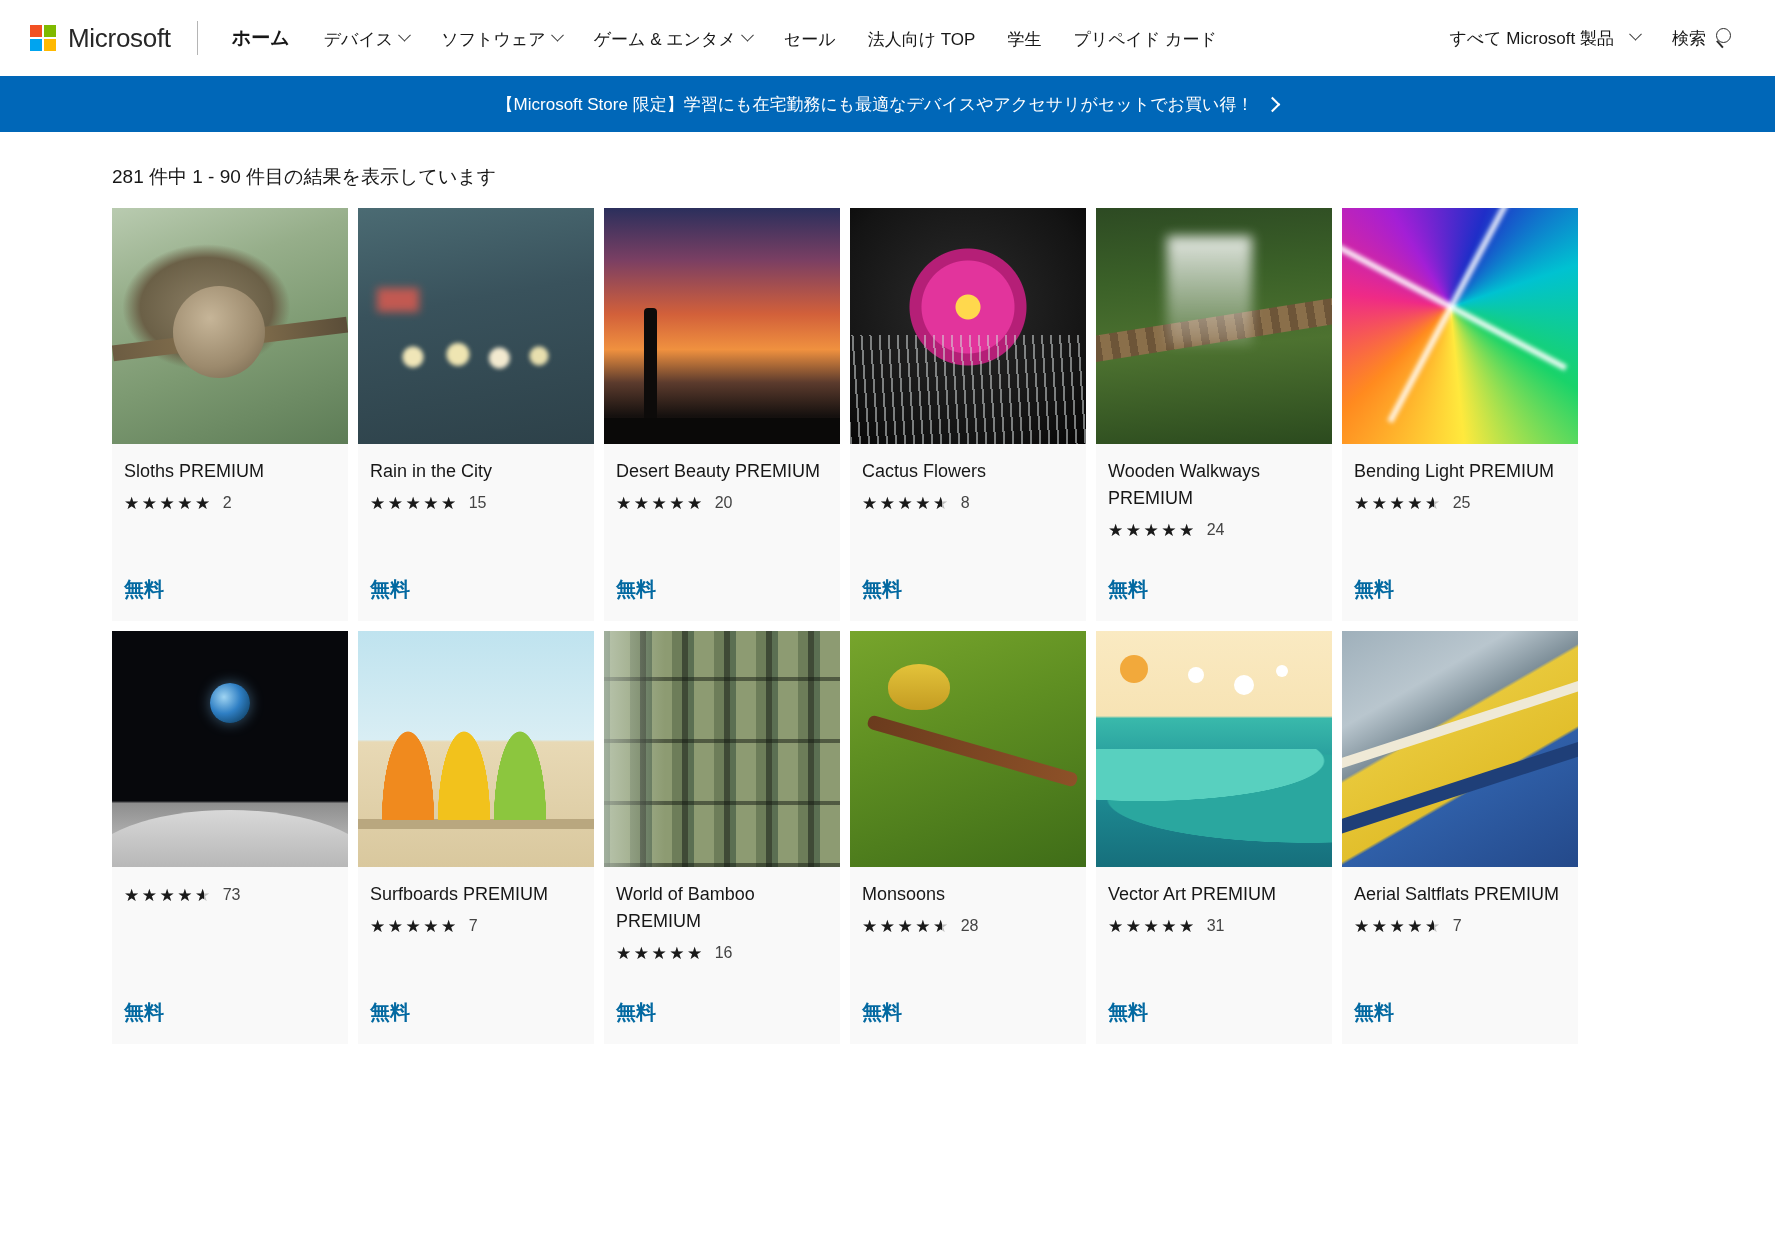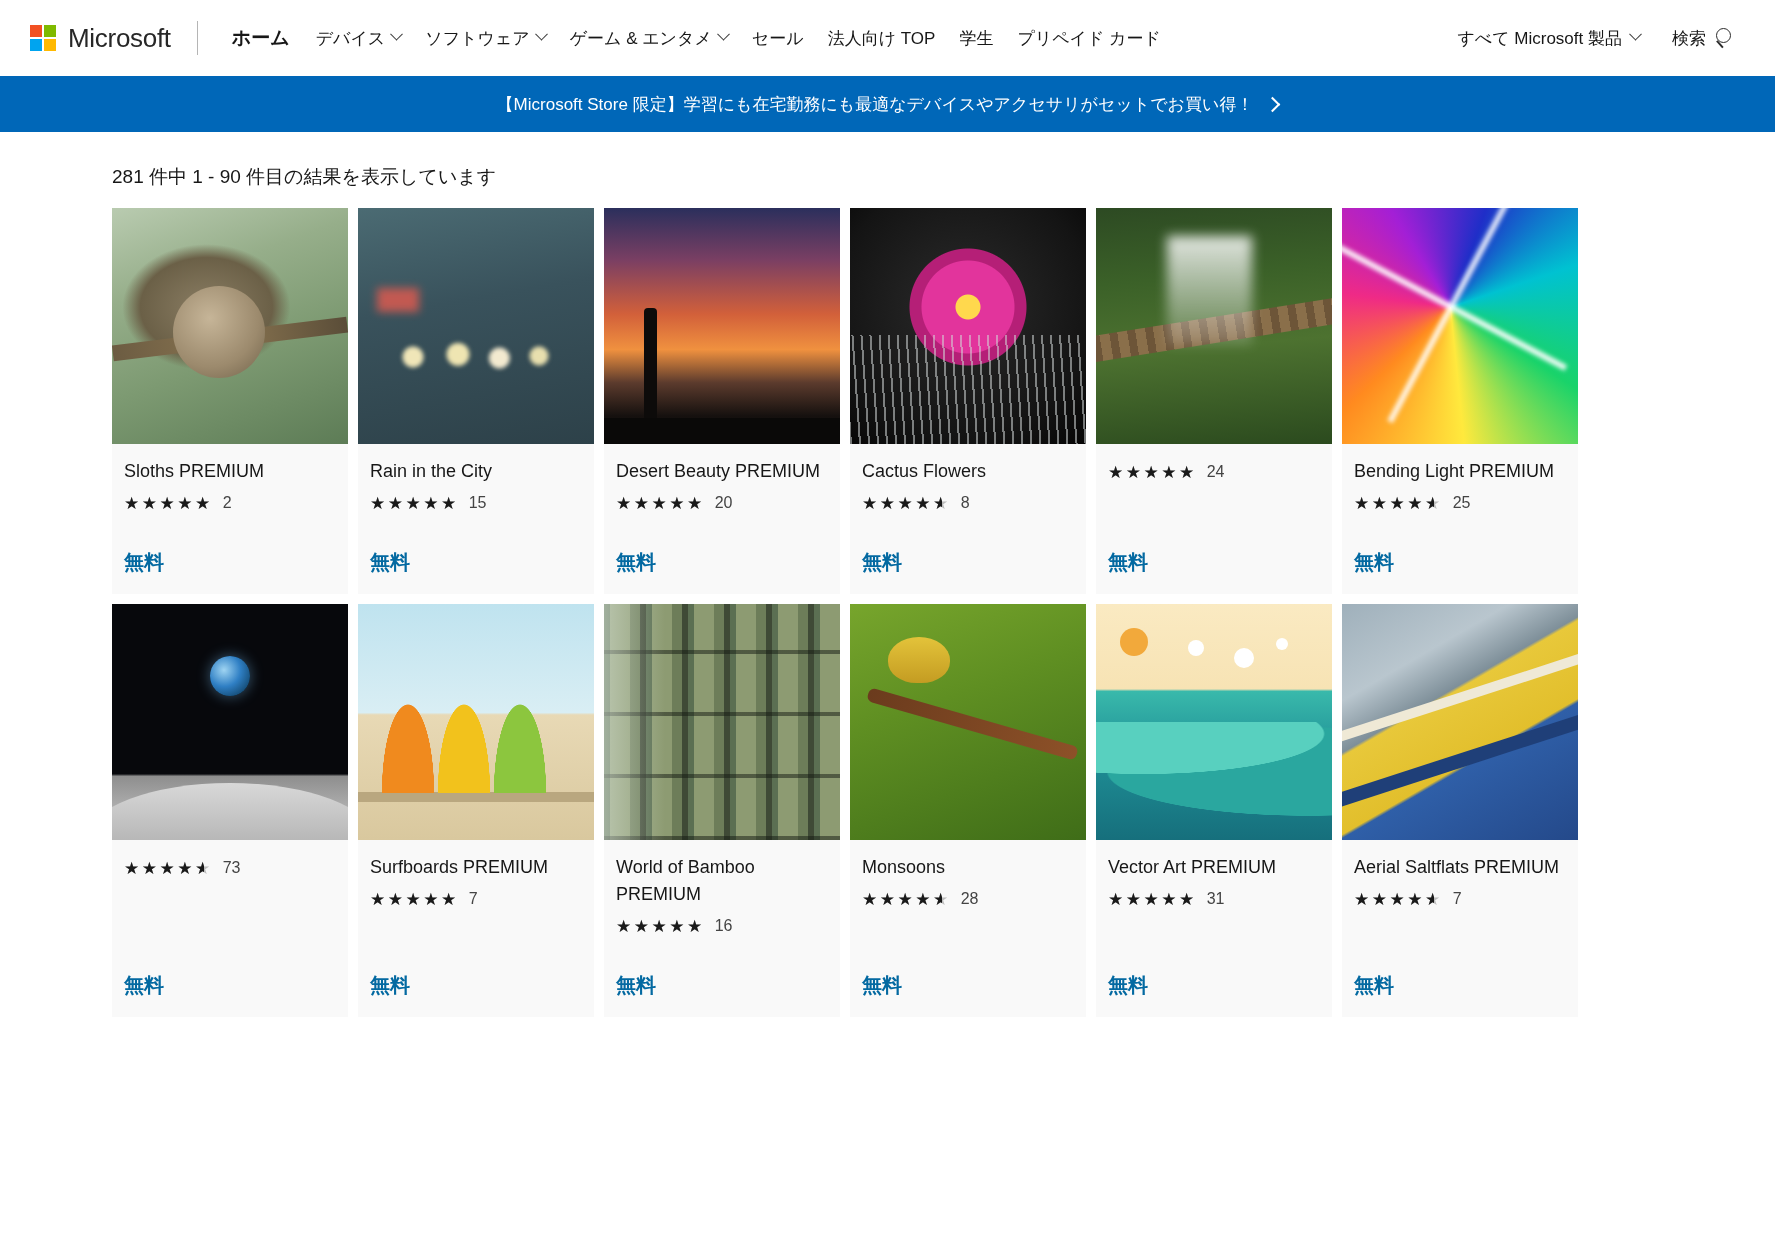--- a/index.html
+++ b/index.html
@@ -50,22 +50,22 @@
     line-height: 1;
   }
   .hdr-divider {
     width: 1px;
     height: 34px;
     background: #b5b5b5;
     margin: 0 22px 0 26px;
   }
   .hdr-nav {
     display: flex;
-    align-items: center;
-    gap: 0;
+    align-items: flex-end;
+    gap: 8px;
     flex: 1 1 auto;
     min-width: 0;
   }
   .nav-item {
     display: inline-flex;
     align-items: center;
     gap: 7px;
     padding: 8px 12px;
     font-size: 17px;
     color: #171717;
@@ -85,21 +85,21 @@
   .hdr-right {
     display: flex;
     align-items: center;
     gap: 10px;
     margin-left: auto;
     white-space: nowrap;
   }
   .all-ms {
     display: inline-flex;
     align-items: center;
-    gap: 9px;
+    gap: 17px;
     font-size: 17px;
     color: #171717;
     text-decoration: none;
     padding: 8px 10px;
     cursor: pointer;
   }
   .search-btn {
     display: inline-flex;
     align-items: center;
     gap: 9px;
@@ -464,20 +464,21 @@
             <span class="rating-count">8</span>
           </span>
         </span>
         <span class="card-price">無料</span>
       </a>
       <a class="card" href="#">
         <span class="card-thumb">
           <span class="art art-walkway"></span>
         </span>
         <span class="card-body">
+          <span class="card-title">Wooden Walkways PREMIUM</span>
           <span class="rating-row">
             <span class="stars"><span class="back">★★★★★</span><span class="front" style="width:100%">★★★★★</span></span>
             <span class="rating-count">24</span>
           </span>
         </span>
         <span class="card-price">無料</span>
       </a>
       <a class="card" href="#">
         <span class="card-thumb">
           <span class="art art-bending"></span>

